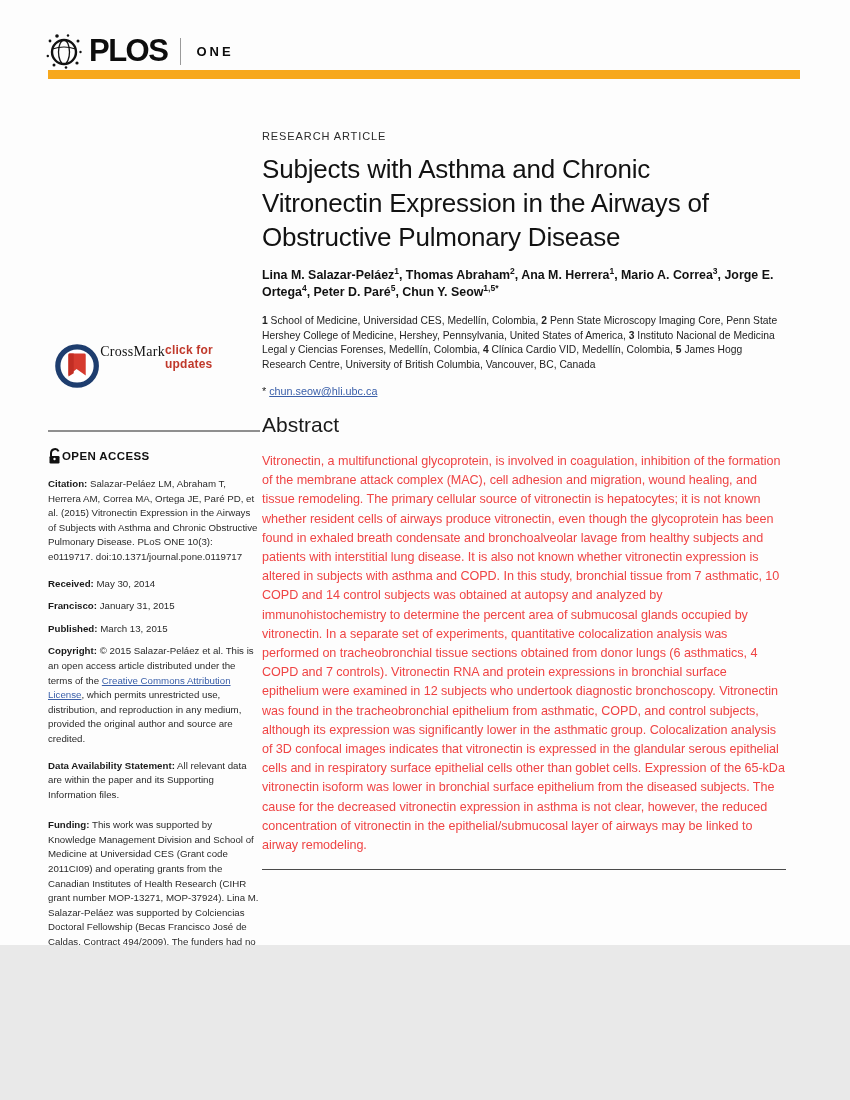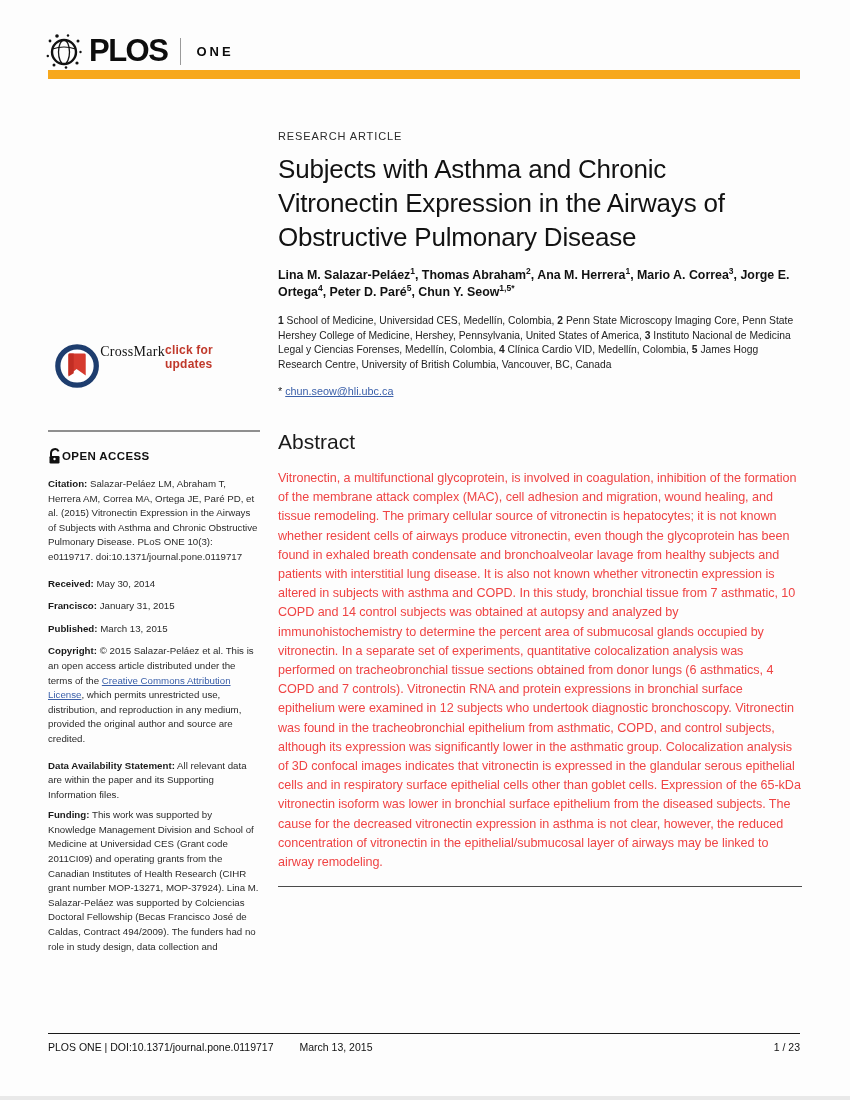--- a/index.html
+++ b/index.html
@@ -1,43 +1,43 @@
 <!DOCTYPE html>
 <html><head>
 <meta charset="utf-8">
 <style>
   html,body{margin:0;padding:0;background:#e9e9e9;}
   .page{
     position:relative;
-    width:850px;height:1096px;
+    width:850px;height:945px;
     background:#fdfdfd;
     font-family:"Liberation Sans", sans-serif;
     color:#1b1b1b;
     overflow:hidden;
     margin:0 auto;
   }
   
   .masthead{position:absolute;left:46px;top:32px;display:flex;align-items:center;gap:7px;}
   .globe{display:block;}
   .brand{font-size:31px;font-weight:700;letter-spacing:-1.5px;color:#0d0d0d;}
   .brand-divider{width:1px;height:27px;background:#9a9a9a;margin:0 8px 0 6px;}
   .journal{font-size:13px;font-weight:700;letter-spacing:3px;color:#0d0d0d;}
   .orange-bar{position:absolute;left:48px;top:70px;width:752px;height:9px;background:#F7A81D;}
 
   
-  .main{position:absolute;left:278px;top:130px;width:524px;}
+  .main{position:absolute;left:262px;top:130px;width:524px;}
   .kicker{font-size:11px;letter-spacing:.9px;color:#2b2b2b;}
   .title{margin-top:10px;font-size:26px;line-height:34px;font-weight:400;color:#121212;letter-spacing:-.2px;}
   .authors{margin-top:13px;font-size:12.4px;line-height:17px;font-weight:700;color:#111;}
   .authors sup{font-size:8.5px;}
   .affiliations{margin-top:13px;font-size:10.3px;line-height:14.5px;color:#222;}
   .affiliations b{font-weight:700;}
   .correspondence{margin-top:13px;font-size:10.8px;color:#222;}
   .link{color:#3A5FA9;text-decoration:underline;cursor:pointer;}
-  .abstract-heading{margin-top:33px;font-size:21px;font-weight:400;color:#1a1a1a;}
+  .abstract-heading{margin-top:16px;font-size:21px;font-weight:400;color:#1a1a1a;}
   .abstract-body{margin-top:15px;font-size:12.6px;line-height:19.2px;color:#ef4444;letter-spacing:-.05px;}
   .abstract-rule{margin-top:14px;border:none;border-top:1.5px solid #4a4a4a;width:100%;}
 
   
   .sidebar{position:absolute;left:48px;top:342px;width:212px;}
   .crossmark{display:flex;flex-direction:row;align-items:flex-start;padding-left:6px;cursor:pointer;}
   .crossmark-word{font-size:14px;font-weight:400;letter-spacing:.3px;color:#141414;margin-top:2px;font-family:"Liberation Serif", serif;}
   .crossmark-tag{font-size:12px;color:#c0392b;font-weight:700;margin-top:1px;letter-spacing:.2px;}
   .sidebar-rule{margin:40px 0 0;border:none;border-top:2px solid #8f8f8f;width:100%;}
   .open-access{display:flex;align-items:center;gap:0;margin-top:16px;}
@@ -100,21 +100,21 @@
       </svg>
       <span class="open-access-label">OPEN ACCESS</span>
     </div>
 
     <div class="side-entries">
       <p><b>Citation:</b> <span>Salazar-Peláez LM, Abraham T, Herrera AM, Correa MA, Ortega JE, Paré PD, et al. (2015) Vitronectin Expression in the Airways of Subjects with Asthma and Chronic Obstructive Pulmonary Disease. PLoS ONE 10(3): e0119717. doi:10.1371/journal.pone.0119717</span></p>
       <p class="tight"><b>Received:</b> <span>May 30, 2014</span></p>
       <p class="tight"><b>Francisco:</b> <span>January 31, 2015</span></p>
       <p class="tight"><b>Published:</b> <span>March 13, 2015</span></p>
       <p><b>Copyright:</b> <span>© 2015 Salazar-Peláez et al. This is an open access article distributed under the terms of the </span><a class="link">Creative Commons Attribution License</a><span>, which permits unrestricted use, distribution, and reproduction in any medium, provided the original author and source are credited.</span></p>
-      <p style="margin-bottom:6px"><b>Data Availability Statement:</b> <span>All relevant data are within the paper and its Supporting Information files.</span></p>
+      <p style="margin-bottom:16px"><b>Data Availability Statement:</b> <span>All relevant data are within the paper and its Supporting Information files.</span></p>
       <p><b>Funding:</b> <span>This work was supported by Knowledge Management Division and School of Medicine at Universidad CES (Grant code 2011CI09) and operating grants from the Canadian Institutes of Health Research (CIHR grant number MOP-13271, MOP-37924). Lina M. Salazar-Peláez was supported by Colciencias Doctoral Fellowship (Becas Francisco José de Caldas, Contract 494/2009). The funders had no role in study design, data collection and</span></p>
     </div>
   </div>
 
   <div class="main">
     <div class="kicker">RESEARCH ARTICLE</div>
     <div class="title">
         <div>Subjects with Asthma and Chronic</div>
         <div>Vitronectin Expression in the Airways of</div>
         <div>Obstructive Pulmonary Disease</div>

